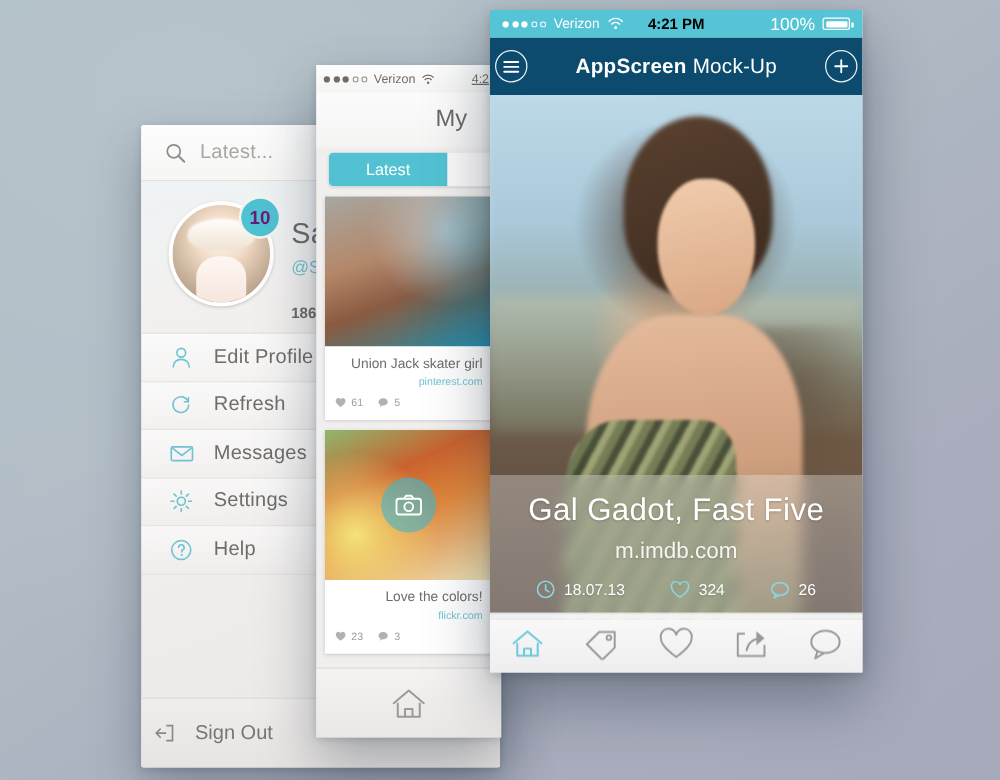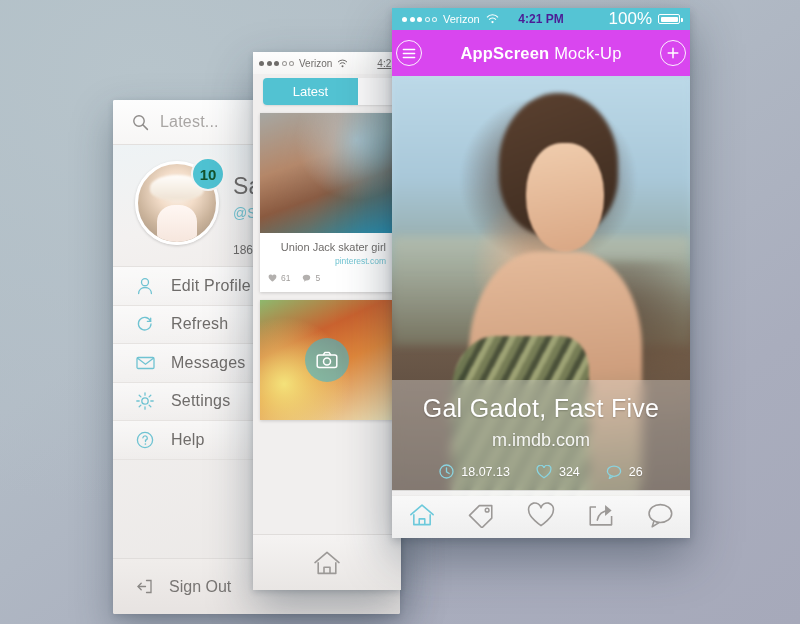--- a/index.html
+++ b/index.html
@@ -80,30 +80,30 @@
   .avatar:after {
     content:"";
     position:absolute; left:24%; top:52%; width:52%; height:48%;
     border-radius: 44% 44% 20% 20%;
     background: linear-gradient(180deg,#fff7f3,#f6e6dd);
     filter: blur(.6px);
   }
   .badge {
     position: absolute; right: -6px; top: -4px;
     min-width: 34px; height: 34px; border-radius: 50%;
-    background: #4fc2d2; color: #14532d;
+    background: #4fc2d2; color: #701a75;
     display: flex; align-items: center; justify-content: center;
     font-size: 15px; font-weight: 600;
     border: 2px solid #f4f3f2;
   }
   .profile-text { padding: 12px 0 0 14px; }
   .profile-name { font-size: 23px; color: #6d6a68; letter-spacing: .2px; }
   .profile-handle { font-size: 14px; color: #72c5d3; margin-top: 5px; }
   .profile-stats { font-size: 12px; color: #9b9896; margin-top: 22px; }
-  .profile-stats b { color: #6d6a68; font-weight: 400; }
+  .profile-stats b { color: #6d6a68; font-weight: 700; }
 
   .menu-list { }
   .menu-item {
     height: 38.5px;
     display: flex;
     align-items: center;
     padding-left: 22px;
     border-bottom: 1px solid #e6e3e1;
     font-size: 16px;
     color: #6f6c6a;
@@ -112,21 +112,21 @@
   .menu-item .ic { width: 28px; display:flex; align-items:center; justify-content:flex-start; }
   .menu-item .lbl { margin-left: 8px; letter-spacing: .2px; }
 
   .signout {
     position: absolute;
     left: 0; bottom: 0;
     width: 100%;
     height: 56px;
     display: flex;
     align-items: center;
-    padding-left: 22px;
+    padding-left: 9px;
     border-top: 1px solid #e0dddb;
     background: linear-gradient(180deg,#f0edeb,#e7e3e1);
     font-size: 16px;
     color: #787573;
   }
   .signout .lbl { margin-left: 15px; }
 
   
   #phone-mid {
     left: 253px;
@@ -241,31 +241,31 @@
     display: flex; align-items: center;
     background: #55c4d4;
     color: #fff;
     padding: 0 10px;
     font-size: 11px;
     gap: 6px;
   }
   .statusbar-r .dots i { background:#fff; }
   .statusbar-r .dots i.o { background: transparent; box-shadow: inset 0 0 0 1px rgba(255,255,255,.85); }
   .sb-spacer { flex: 1; }
-  .clock-r { position: absolute; left: 50%; transform: translateX(-50%); font-size: 12px; font-weight: 600; color:#4c1d95; }
+  .clock-r { position: absolute; left: 50%; transform: translateX(-50%); font-size: 12px; font-weight: 600; color:#000000; }
   .battery {
     width: 22px; height: 10px; border: 1px solid #fff; border-radius: 2px;
     position: relative; display: inline-block;
   }
   .battery:before { content:""; position:absolute; inset:1.5px; background:#fff; border-radius:1px; }
   .battery:after { content:""; position:absolute; right:-3.5px; top:3px; width:2px; height:4px; background:#fff; border-radius:0 1px 1px 0; }
 
   #phone-right .navbar {
     height: 46px;
-    background: #d946ef;
+    background: #0c4a6e;
     display: flex; align-items: center; justify-content: space-between;
     padding: 0 4px;
     color: #fff;
   }
   .circ-btn {
     width: 26px; height: 26px; border-radius: 50%;
     border: 1.6px solid rgba(255,255,255,.92);
     display: flex; align-items: center; justify-content: center;
   }
   .nav-title { font-size: 16.5px; letter-spacing: .2px; }
@@ -353,21 +353,21 @@
     text-shadow: 0 1px 2px rgba(0,0,0,.22);
   }
   .hero-sub {
     font-size: 18px;
     color: rgba(255,255,255,.92);
     margin-top: 7px;
     text-shadow: 0 1px 2px rgba(0,0,0,.20);
   }
   .hero-stats {
     display: flex; justify-content: center; align-items: center;
-    gap: 26px; margin-top: 13px;
+    gap: 36px; margin-top: 13px;
   }
   .hero-stats .st { display: flex; align-items: center; gap: 7px; font-size: 12.5px; color: #ffffff; text-shadow: 0 1px 2px rgba(0,0,0,.2); }
 
   .tabbar {
     position: absolute; left: 0; bottom: 0;
     width: 100%; height: 48px;
     background: linear-gradient(180deg, rgba(250,250,250,.93), rgba(238,238,238,.93));
     display: flex; align-items: center; justify-content: space-around;
     border-top: 1px solid rgba(0,0,0,.06);
   }
@@ -481,20 +481,21 @@
       <span class="ic">
         <svg width="11" height="9" viewBox="0 0 11 9">
             <path d="M1 3.1a6 6 0 0 1 9 0" fill="none" stroke="#6f6c6a" stroke-width="1"></path>
             <path d="M2.7 5a3.7 3.7 0 0 1 5.6 0" fill="none" stroke="#6f6c6a" stroke-width="1"></path>
             <circle cx="5.5" cy="7.2" r="1" fill="#6f6c6a"></circle>
           </svg>
       </span>
       <span class="clock-mid">4:2</span>
     </div>
 
+    <div class="navtitle">My</div>
 
     <div class="seg">
       <div class="s active">Latest</div>
       <div class="s inactive">Fav</div>
     </div>
 
     <div class="card">
       <div class="thumb thumb-1"></div>
       <div class="meta">
         <div class="ttl">Union Jack skater girl</div>
@@ -520,20 +521,39 @@
     <div class="card">
       <div class="thumb thumb-2">
         <div class="cam-overlay">
           <svg width="22" height="18" viewBox="0 0 22 18">
               <rect x="1.2" y="4" width="19.6" height="12.6" rx="2" fill="none" stroke="#fff" stroke-width="1.5"></rect>
               <path d="M7.2 4l1.6-2.4h4.4L14.8 4" fill="none" stroke="#fff" stroke-width="1.5" stroke-linejoin="round"></path>
               <circle cx="11" cy="10.4" r="3.5" fill="none" stroke="#fff" stroke-width="1.5"></circle>
             </svg>
         </div>
       </div>
+      <div class="meta">
+        <div class="ttl">Love the colors!</div>
+        <div class="src">flickr.com</div>
+        <div class="counts">
+          <span>
+            <svg width="9" height="8" viewBox="0 0 11 10">
+                <path d="M5.5 9.4S.6 6.3.6 3.4A2.6 2.6 0 0 1 5.5 2a2.6 2.6 0 0 1 4.9 1.4c0 2.9-4.9 6-4.9 6z" fill="#b3b0ae"></path>
+              </svg>
+            <em style="font-style:normal">23</em>
+          </span>
+          <span>
+            <svg width="9" height="8" viewBox="0 0 11 10">
+                <ellipse cx="5.5" cy="4.4" rx="4.6" ry="3.6" fill="#b3b0ae"></ellipse>
+                <path d="M3 7.2L2.3 9.6l2.8-1.8z" fill="#b3b0ae"></path>
+              </svg>
+            <em style="font-style:normal">3</em>
+          </span>
+        </div>
+      </div>
     </div>
 
     <div class="footbar">
       <span>
         <svg width="30" height="28" viewBox="0 0 30 28">
             <path d="M3 13.6L15 3.4l12 10.2" fill="none" stroke="#9c9997" stroke-width="1.6" stroke-linecap="round" stroke-linejoin="round"></path>
             <path d="M6.2 13.2v11.2h17.6V13.2" fill="none" stroke="#9c9997" stroke-width="1.6" stroke-linejoin="round"></path>
             <path d="M12 24.4v-6.2h6v6.2" fill="none" stroke="#9c9997" stroke-width="1.6" stroke-linejoin="round"></path>
           </svg>
       </span>
@@ -553,21 +573,21 @@
       <span>Verizon</span>
       <span class="ic">
         <svg width="13" height="10" viewBox="0 0 13 10">
             <path d="M1 3.4a7 7 0 0 1 11 0" fill="none" stroke="#fff" stroke-width="1.1"></path>
             <path d="M3.1 5.6a4.3 4.3 0 0 1 6.8 0" fill="none" stroke="#fff" stroke-width="1.1"></path>
             <circle cx="6.5" cy="8.1" r="1.15" fill="#fff"></circle>
           </svg>
       </span>
       <span class="clock-r">4:21 PM</span>
       <span class="sb-spacer"></span>
-      <span style="font-size:17px">100%</span>
+      <span style="font-size:14px">100%</span>
       <span class="battery"></span>
     </div>
 
     <div class="navbar">
       <div class="circ-btn">
         <svg width="14" height="11" viewBox="0 0 14 11">
             <path d="M1.4 1.6h11.2M1.4 5.5h11.2M1.4 9.4h11.2" stroke="#fff" stroke-width="1.5" stroke-linecap="round"></path>
           </svg>
       </div>
       <div class="nav-title">

